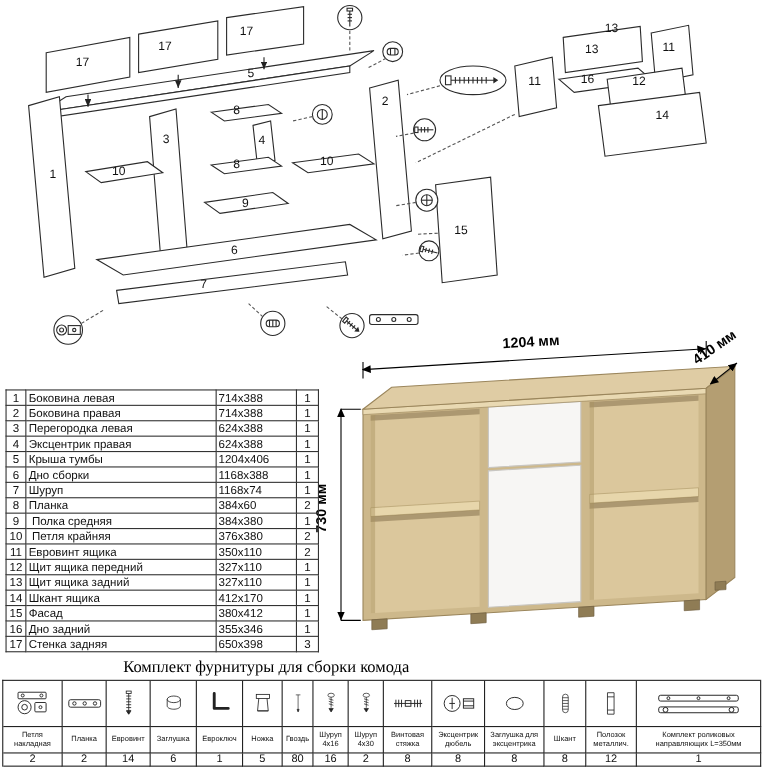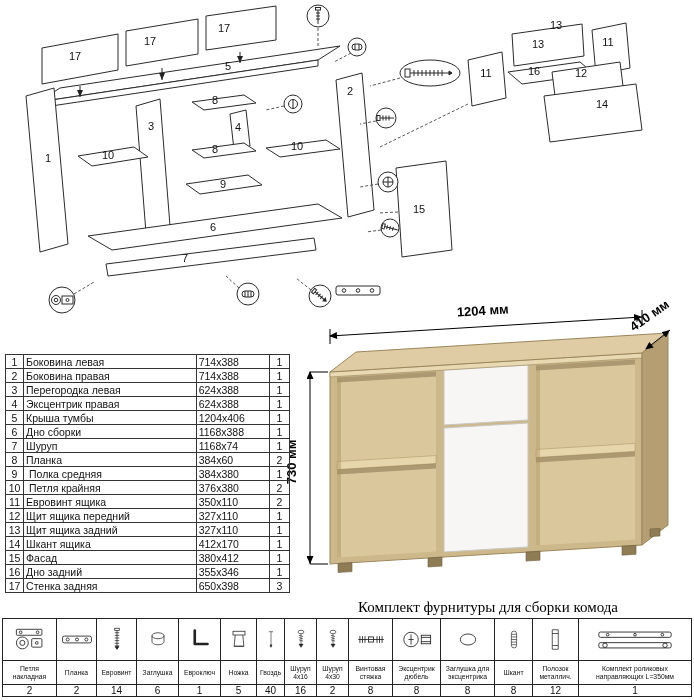--- a/index.html
+++ b/index.html
@@ -6,21 +6,21 @@
   html,body{background:#fff}
   body{width:694px;height:700px;position:relative;overflow:hidden;font-family:"Liberation Sans",sans-serif;color:#111}
   #diagram{position:absolute;left:0;top:0;width:694px;height:352px}
   #render-wrap{position:absolute;left:278px;top:302px;width:416px;height:296px}
   #parts-wrap{position:absolute;left:5px;top:354px;width:286px}
   #parts-table{border-collapse:collapse;width:285px;table-layout:fixed}
   #parts-table td{border:1px solid #333;font-size:10.5px;line-height:12px;height:14px;padding:0 2px;overflow:hidden;white-space:pre}
   td.pt-num{text-align:center}
   td.pt-size{text-align:left}
   td.pt-qty{text-align:center}
-  #hw-title{position:absolute;left:0;top:599px;width:618px;text-align:right;padding-left:112px;font:15px "Liberation Serif",serif;color:#000}
+  #hw-title{position:absolute;left:0;top:599px;width:618px;text-align:left;padding-left:112px;font:15px "Liberation Serif",serif;color:#000}
   #hw-grid{position:absolute;left:2px;top:618px;width:690px;display:grid;
     grid-template-columns:54px 40px 40px 42px 42px 36px 28px 32px 32px 44px 48px 54px 38px 46px 1fr;
     grid-template-rows:42px 24px 12px;border-top:1px solid #222;border-left:1px solid #222;background:#fff}
   .hw-cell{border-right:1px solid #222;border-bottom:1px solid #222;display:flex;align-items:center;justify-content:center;overflow:hidden}
   .hw-cell svg{display:block;max-width:94%;max-height:36px}
   .hw-name{font-size:6.8px;line-height:7.6px;text-align:center;padding:1px}
   .hw-qty{font-size:10px}
   .dlabel{font:11px "Liberation Sans",sans-serif;fill:#111;text-anchor:middle;stroke:none}
   .dim{font:bold 13px "Liberation Sans",sans-serif;fill:#000;text-anchor:middle;stroke:none}
 </style>
@@ -522,21 +522,21 @@
     <div class="hw-cell hw-name">Заглушка для эксцентрика</div>
     <div class="hw-cell hw-name">Шкант</div>
     <div class="hw-cell hw-name">Полозок металлич.</div>
     <div class="hw-cell hw-name">Комплект роликовых направляющих L=350мм</div>
     <div class="hw-cell hw-qty">2</div>
     <div class="hw-cell hw-qty">2</div>
     <div class="hw-cell hw-qty">14</div>
     <div class="hw-cell hw-qty">6</div>
     <div class="hw-cell hw-qty">1</div>
     <div class="hw-cell hw-qty">5</div>
-    <div class="hw-cell hw-qty">40</div>
+    <div class="hw-cell hw-qty">80</div>
     <div class="hw-cell hw-qty">16</div>
     <div class="hw-cell hw-qty">2</div>
     <div class="hw-cell hw-qty">8</div>
     <div class="hw-cell hw-qty">8</div>
     <div class="hw-cell hw-qty">8</div>
     <div class="hw-cell hw-qty">8</div>
     <div class="hw-cell hw-qty">12</div>
     <div class="hw-cell hw-qty">1</div>
   </div>
 

